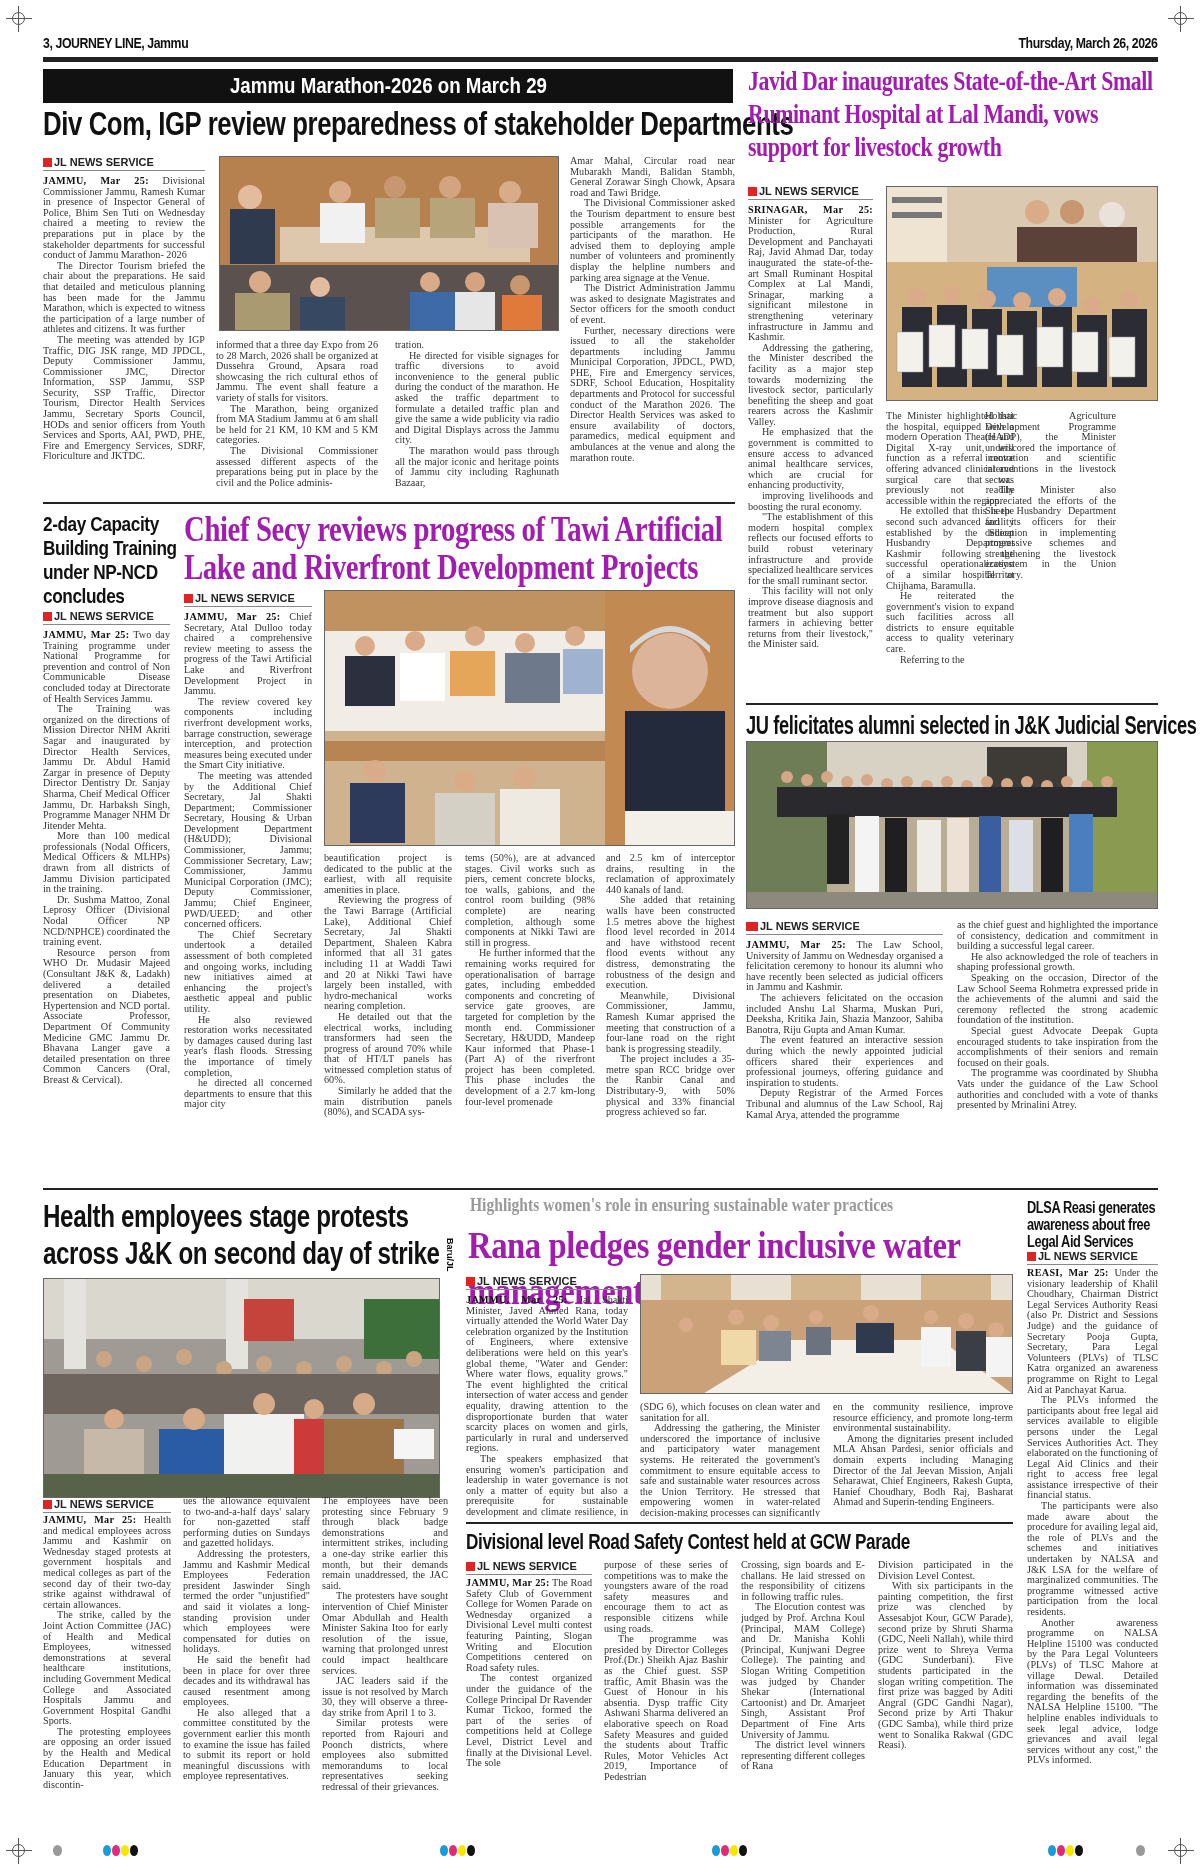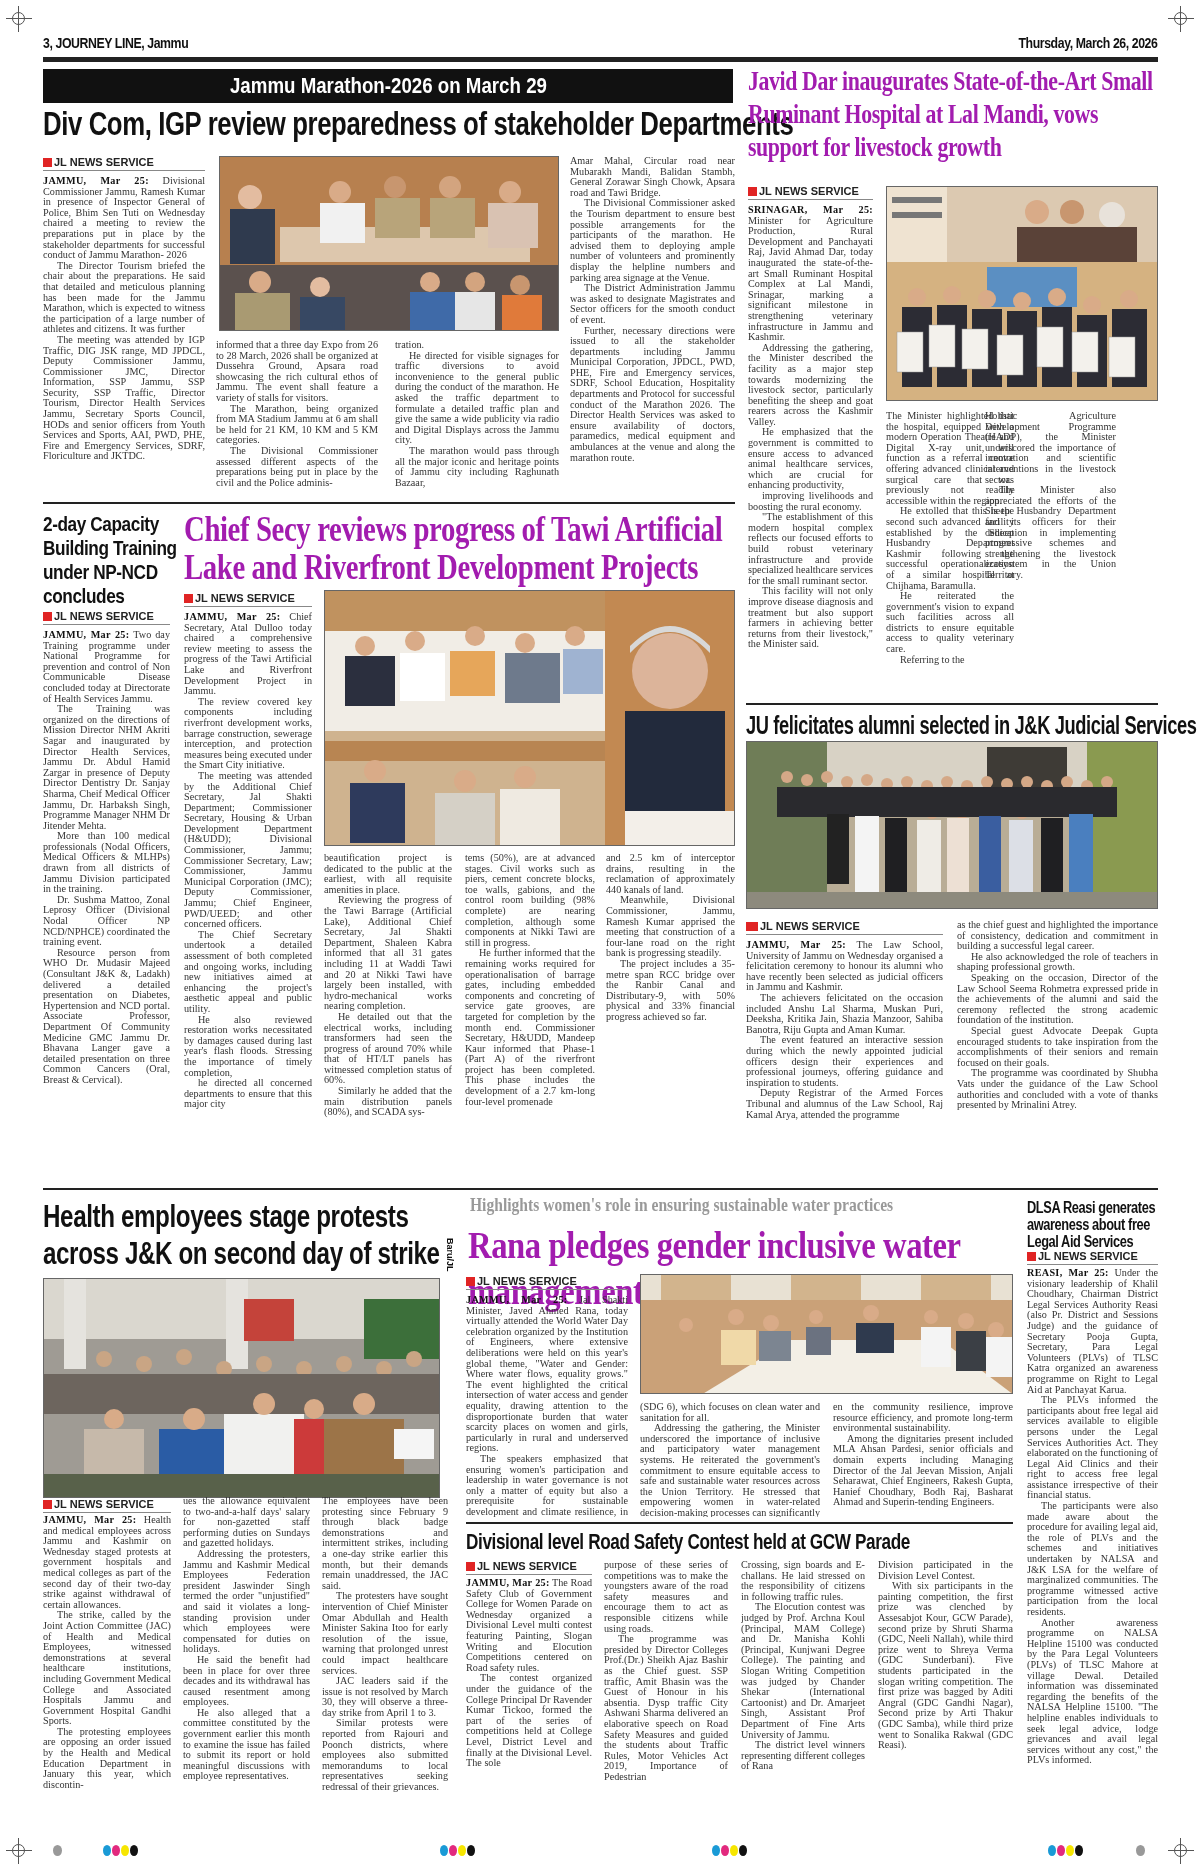--- a/index.html
+++ b/index.html
@@ -260,20 +260,21 @@
   <p>Reviewing the progress of the Tawi Barrage (Artificial Lake), Additional Chief Secretary, Jal Shakti Department, Shaleen Kabra informed that all 31 gates including 11 at Waddi Tawi and 20 at Nikki Tawi have largely been installed, with hydro-mechanical works nearing completion.</p>
   <p>He detailed out that the electrical works, including transformers had seen the progress of around 70% while that of HT/LT panels has witnessed completion status of 60%.</p>
   <p>Similarly he added that the main distribution panels (80%), and SCADA sys-</p>
 </div>
 <div class="col" style="left:465px;top:853px;width:130px;height:327px">
   <p style="text-indent:0">tems (50%), are at advanced stages. Civil works such as piers, cement concrete blocks, toe walls, gabions, and the control room building (98% complete) are nearing completion, although some components at Nikki Tawi are still in progress.</p>
   <p>He further informed that the remaining works required for operationalisation of barrage gates, including embedded components and concreting of service gate grooves, are targeted for completion by the month end. Commissioner Secretary, H&amp;UDD, Mandeep Kaur informed that Phase-1 (Part A) of the riverfront project has been completed. This phase includes the development of a 2.7 km-long four-level promenade</p>
 </div>
 <div class="col" style="left:606px;top:853px;width:129px;height:327px">
   <p style="text-indent:0">and 2.5 km of interceptor drains, resulting in the reclamation of approximately 440 kanals of land.</p>
+  <p>She added that retaining walls have been constructed 1.5 metres above the highest flood level recorded in 2014 and have withstood recent flood events without any distress, demonstrating the robustness of the design and execution.</p>
   <p>Meanwhile, Divisional Commissioner, Jammu, Ramesh Kumar apprised the meeting that construction of a four-lane road on the right bank is progressing steadily.</p>
   <p>The project includes a 35-metre span RCC bridge over the Ranbir Canal and Distributary-9, with 50% physical and 33% financial progress achieved so far.</p>
 </div>
 
 <div class="rule" style="left:43px;top:1188px;width:1115px;height:2px"></div>
 
 <div class="abs h-sans" style="left:746px;top:712px;width:420px;font-size:25px;white-space:nowrap">
   <span style="transform:scaleX(0.73)">JU felicitates alumni selected in J&amp;K Judicial Services</span>
 </div>
 <div class="photo" style="left:746px;top:741px;width:412px;height:168px">
@@ -326,21 +327,21 @@
     <rect x="0" y="150" width="412" height="18" fill="#8d8a7d"></rect>
   </svg>
 </div>
 <div class="abs jl" style="left:746px;top:920px;width:197px">
     <i style="width: 12px; background: rgb(224, 36, 36);"></i>
     <span>JL NEWS SERVICE</span>
   </div>
 <div class="col" style="left:746px;top:940px;width:197px;height:240px">
   <p><b>JAMMU, Mar 25:</b> <span>The Law School, University of Jammu on Wednesday organised a felicitation ceremony to honour its alumni who have recently been selected as judicial officers in Jammu and Kashmir.</span></p>
   <p>The achievers felicitated on the occasion included Anshu Lal Sharma, Muskan Puri, Deeksha, Kritika Jain, Shazia Manzoor, Sahiba Banotra, Riju Gupta and Aman Kumar.</p>
-  <p>The event featured an interactive session during which the newly appointed judicial officers design their experiences and professional journeys, offering guidance and inspiration to students.</p>
+  <p>The event featured an interactive session during which the newly appointed judicial officers shared their experiences and professional journeys, offering guidance and inspiration to students.</p>
   <p>Deputy Registrar of the Armed Forces Tribunal and alumnus of the Law School, Raj Kamal Arya, attended the programme</p>
 </div>
 <div class="col" style="left:957px;top:920px;width:201px;height:260px">
   <p style="text-indent:0">as the chief guest and highlighted the importance of consistency, dedication and commitment in building a successful legal career.</p>
   <p>He also acknowledged the role of teachers in shaping professional growth.</p>
   <p>Speaking on the occasion, Director of the Law School Seema Rohmetra expressed pride in the achievements of the alumni and said the ceremony reflected the strong academic foundation of the institution.</p>
   <p>Special guest Advocate Deepak Gupta encouraged students to take inspiration from the accomplishments of their seniors and remain focused on their goals.</p>
   <p>The programme was coordinated by Shubha Vats under the guidance of the Law School authorities and concluded with a vote of thanks presented by Mrinalini Atrey.</p>
 </div>
 

